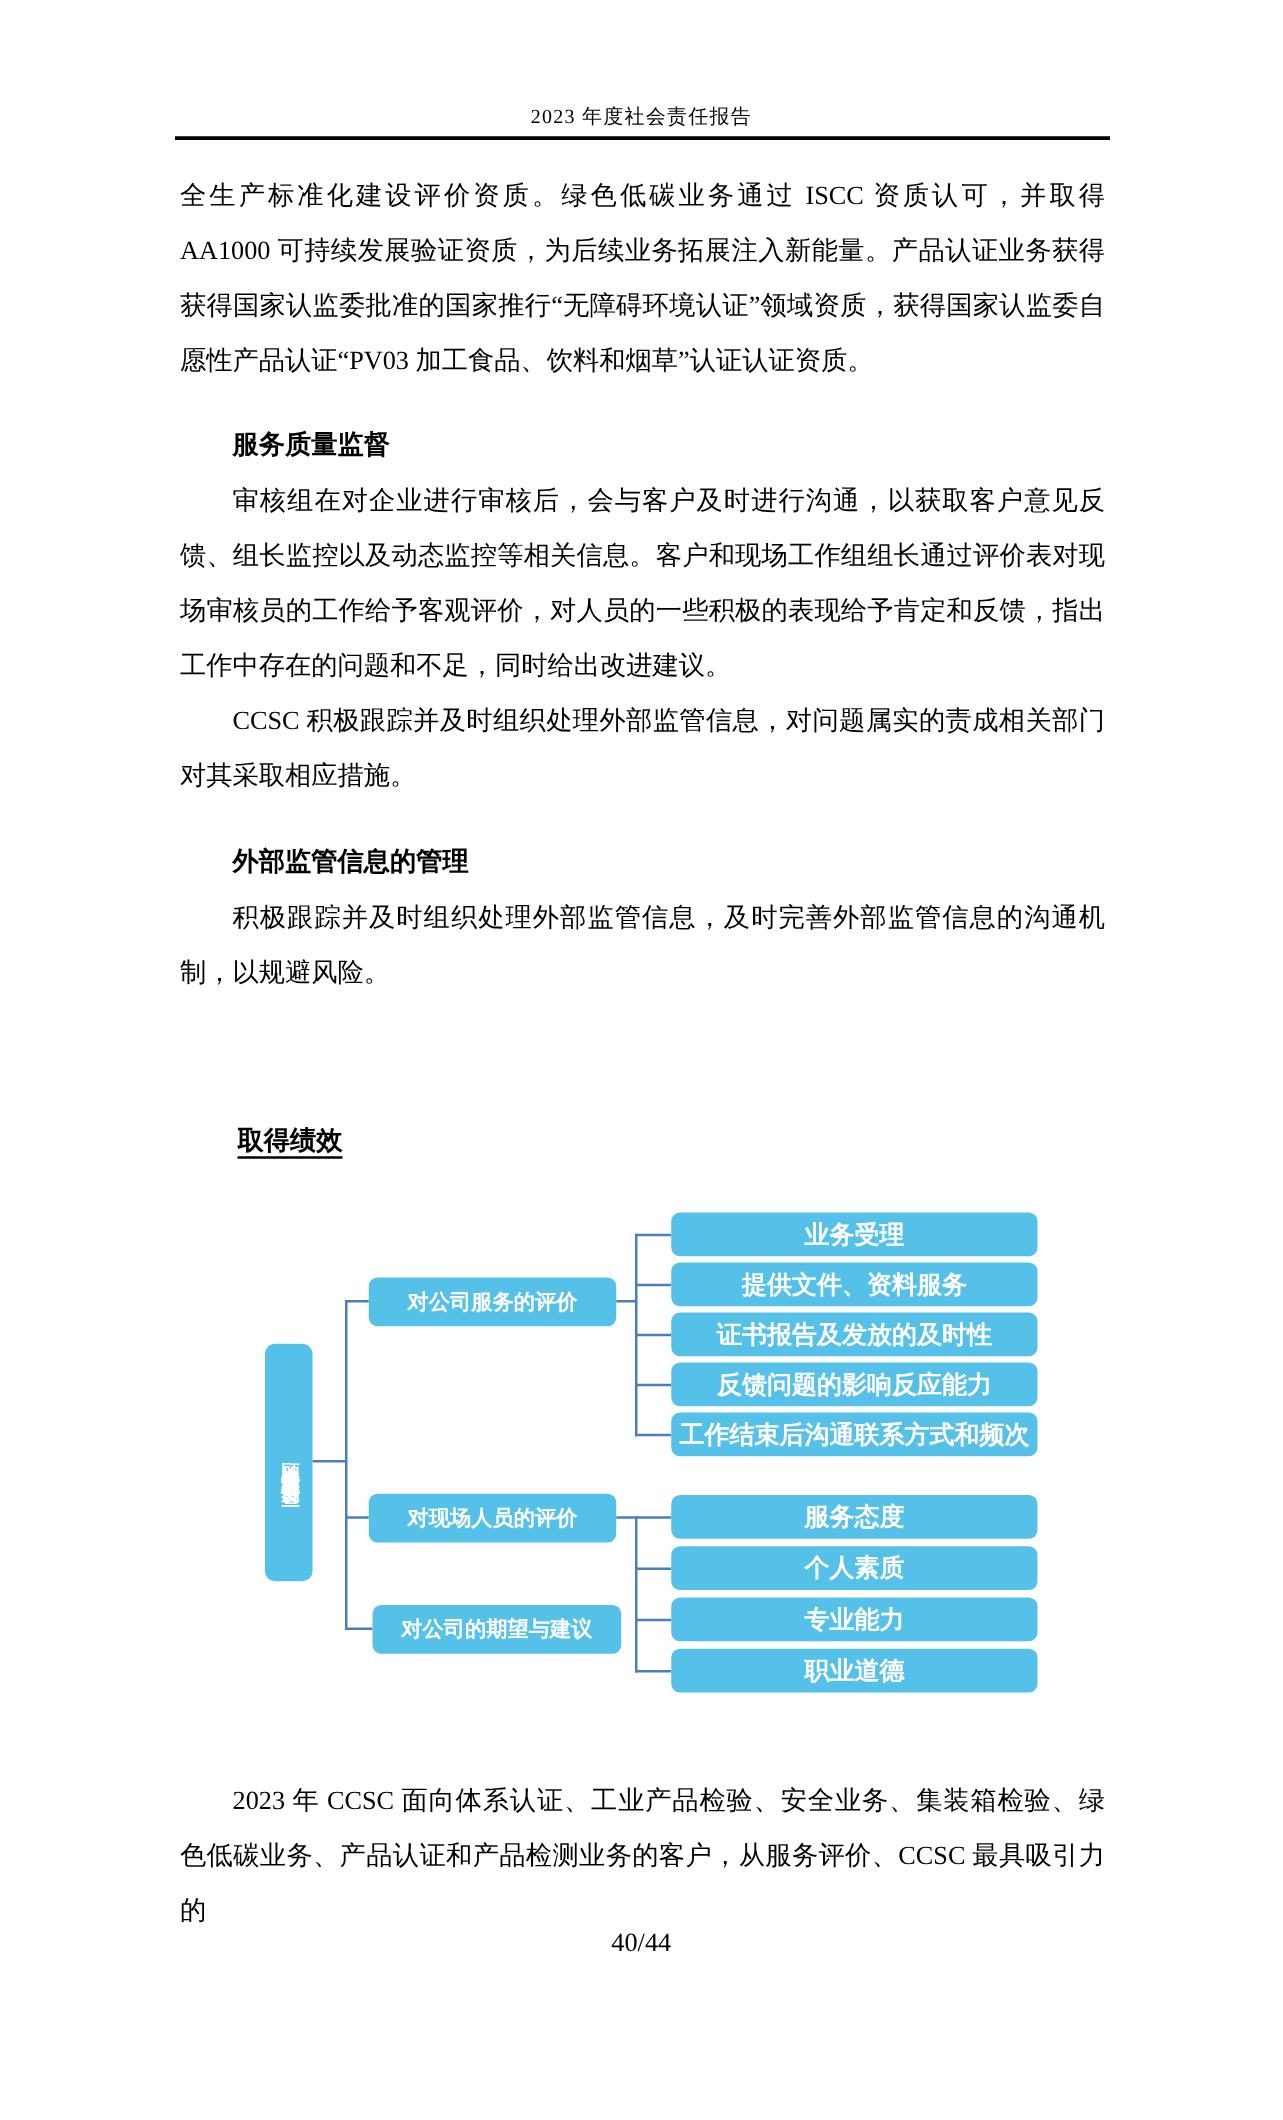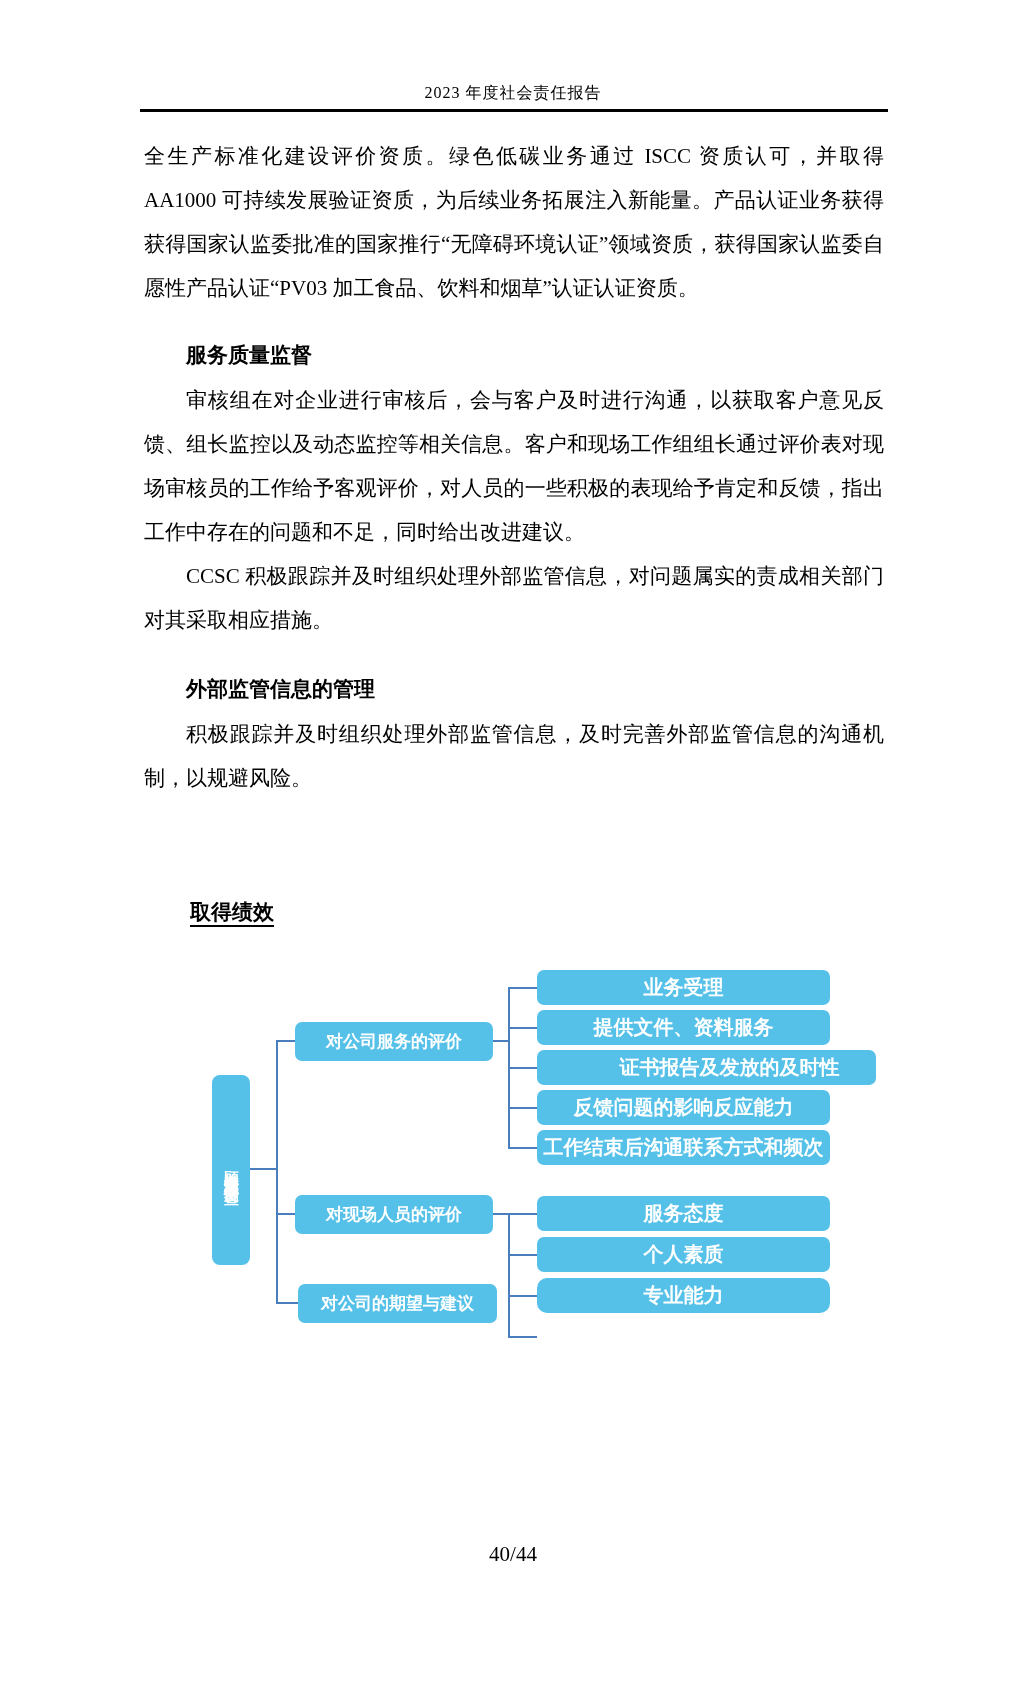--- a/index.html
+++ b/index.html
@@ -116,25 +116,27 @@
     <div class="hline" style="left:364px;top:381px;width:29px;"></div>
 
     <div class="dbox root-box">顾客满意程度调查</div>
 
     <div class="dbox mid-box" style="left:151px;top:67px;width:198px;height:39px;">对公司服务的评价</div>
     <div class="dbox mid-box" style="left:151px;top:240px;width:198px;height:39px;">对现场人员的评价</div>
     <div class="dbox mid-box" style="left:154px;top:329px;width:199px;height:39px;">对公司的期望与建议</div>
 
     <div class="dbox leaf-box" style="top:15px;">业务受理</div>
     <div class="dbox leaf-box" style="top:55px;">提供文件、资料服务</div>
-    <div class="dbox leaf-box" style="top:95px;padding-left:46px;">证书报告及发放的及时性</div>
+    <div class="dbox leaf-box" style="top:95px;">证书报告及发放的及时性</div>
     <div class="dbox leaf-box" style="top:135px;">反馈问题的影响反应能力</div>
     <div class="dbox leaf-box" style="top:175px;">工作结束后沟通联系方式和频次</div>
 
     <div class="dbox leaf-box" style="top:241px;">服务态度</div>
     <div class="dbox leaf-box" style="top:282px;">个人素质</div>
-    <div class="dbox leaf-box" style="top:323px;border-radius:10px;">专业能力</div>
+    <div class="dbox leaf-box" style="top:323px;">专业能力</div>
+    <div class="dbox leaf-box" style="top:364px;">职业道德</div>
   </div>
 
+  <div class="abs body-par indent" style="top:1418px;">2023 年 CCSC 面向体系认证、工业产品检验、安全业务、集装箱检验、绿色低碳业务、产品认证和产品检测业务的客户，从服务评价、CCSC 最具吸引力的</div>
 
   <div class="abs page-number">40/44</div>
 
 </div>
 
 </body></html>

